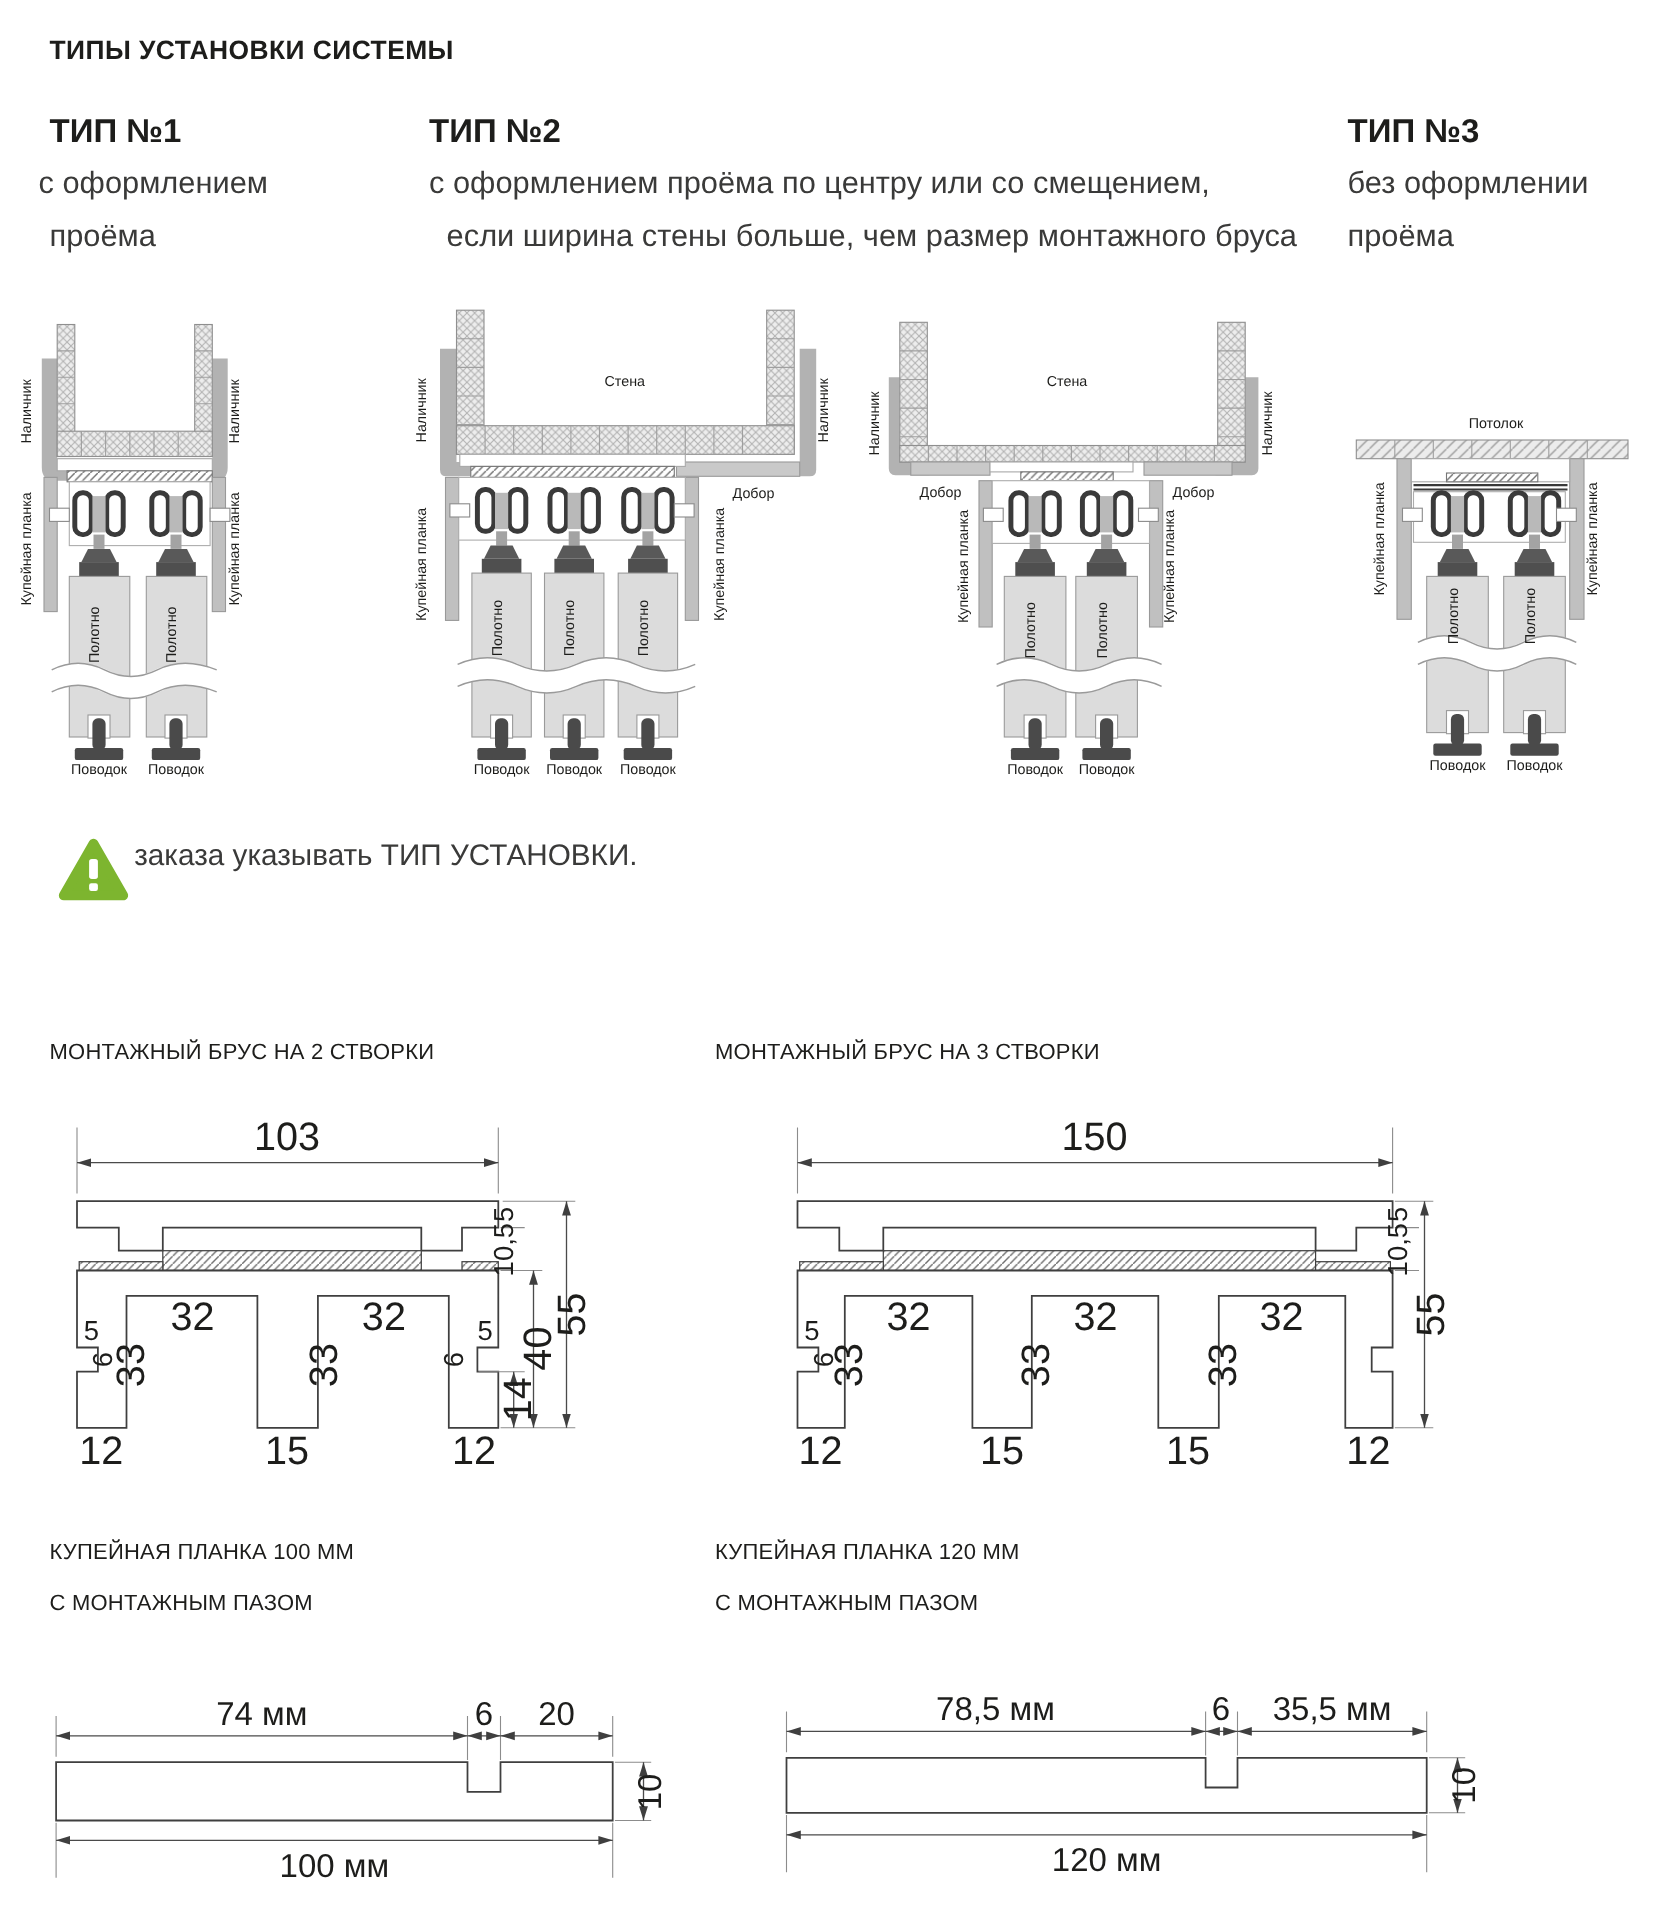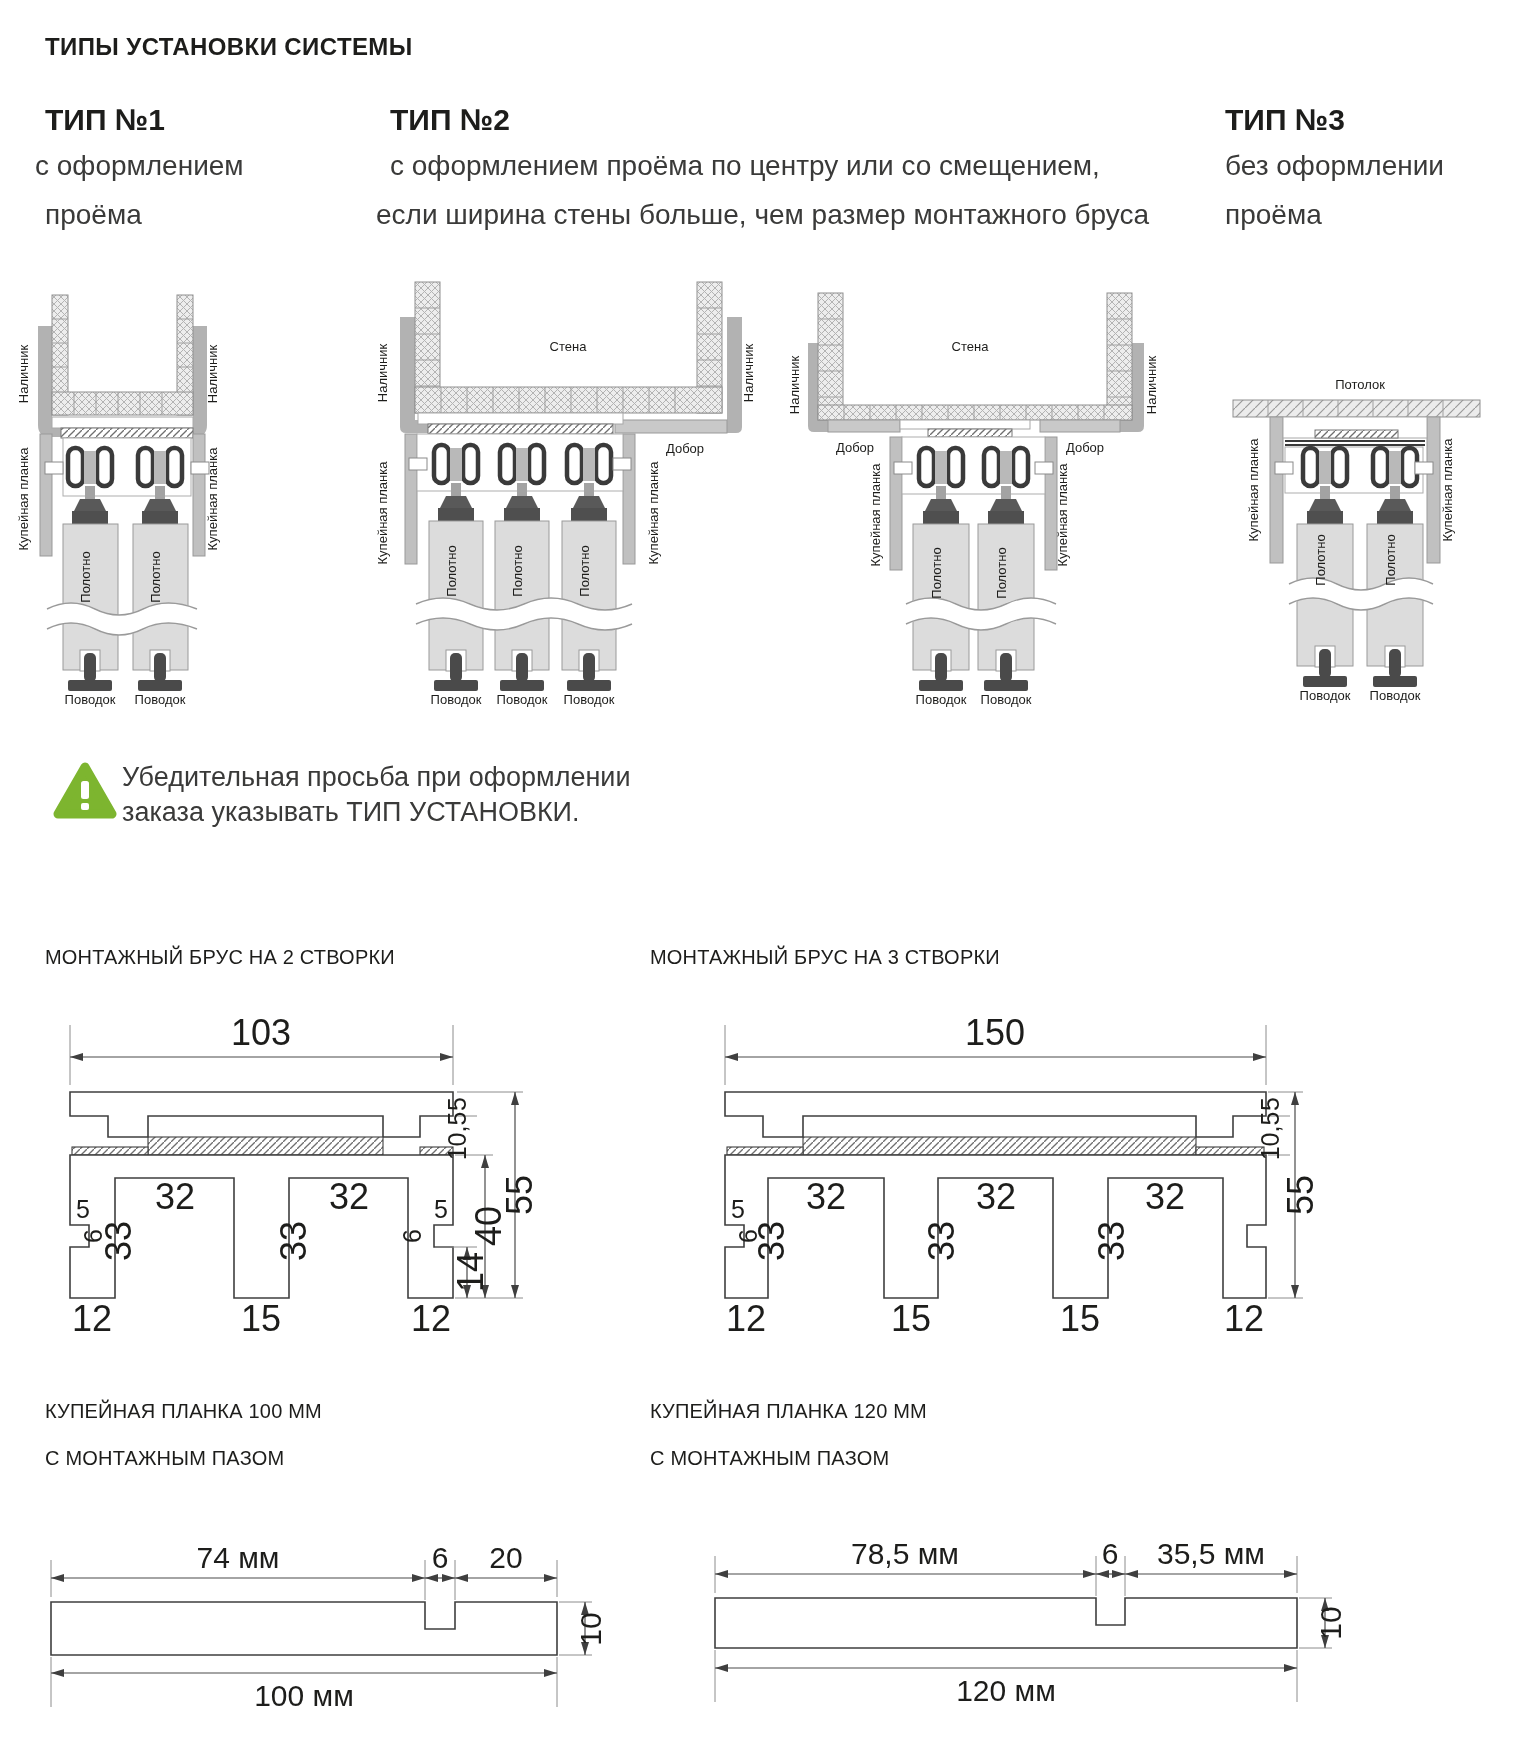--- a/index.html
+++ b/index.html
@@ -63,21 +63,21 @@
 </svg>
 
 <div class="abs h1" style="left:45px;top:33px">ТИПЫ УСТАНОВКИ СИСТЕМЫ</div>
 
 <div class="abs th" style="left:45px;top:103px">ТИП №1</div>
 <div class="abs td" style="left:35px;top:150px">с оформлением</div>
 <div class="abs td" style="left:45px;top:199px">проёма</div>
 
 <div class="abs th" style="left:390px;top:103px">ТИП №2</div>
 <div class="abs td" style="left:390px;top:150px">с оформлением проёма по центру или со смещением,</div>
-<div class="abs td" style="left:376px;top:199px">если ширина стены больше, чем размер монтажного бруса</div>
+<div class="abs td" style="left:406px;top:199px">если ширина стены больше, чем размер монтажного бруса</div>
 
 <div class="abs th" style="left:1225px;top:103px">ТИП №3</div>
 <div class="abs td" style="left:1225px;top:150px">без оформлении</div>
 <div class="abs td" style="left:1225px;top:199px">проёма</div>
 
 <svg class="diag" style="left:5px;top:262px" width="270" height="452" viewBox="0 0 270 452">
   <g>
     <path d="M33,64 H47 V155 H188 V64 H202 L202,163 Q202,175 190,175 L45,175 Q33,175 33,163 Z" fill="#b2b2b2"></path>
   </g>
   <g>
@@ -246,21 +246,20 @@
   <text class="dl" x="270" y="402">Поводок</text>
 </svg>
 
 <svg class="diag" style="left:53px;top:761px" width="64" height="62" viewBox="0 0 64 62">
   <path d="M32,6 L59,53 L5,53 Z" stroke-width="9" stroke-linejoin="round" fill="#7DB52F"></path>
   <path d="M32,6 L59,53 L5,53 Z" fill="none" stroke-width="9" stroke-linejoin="round" stroke="#7DB52F"></path>
   <rect x="28" y="20" width="8" height="18" rx="2.5" fill="#ffffff"></rect>
   <rect x="28" y="42" width="8" height="7" rx="2" fill="#ffffff"></rect>
 </svg>
 <div class="abs wt" style="left:122px;top:760px">
-  <div>Убедительная просьба при оформлении</div>
   <div>заказа указывать ТИП УСТАНОВКИ.</div>
 </div>
 
 <div class="abs sec" style="left:45px;top:946px">МОНТАЖНЫЙ БРУС НА 2 СТВОРКИ</div>
 <div class="abs sec" style="left:650px;top:946px">МОНТАЖНЫЙ БРУС НА 3 СТВОРКИ</div>
 
 <svg class="diag" style="left:45px;top:995px" width="500" height="348" viewBox="0 0 500 348">
   <path class="ext" d="M25,30V90 M408,30V90"></path>
   <line class="dln" x1="25" y1="62" x2="408" y2="62" marker-start="url(#arr)" marker-end="url(#arr)"></line>
   <text class="dim" x="216" y="50">103</text>

